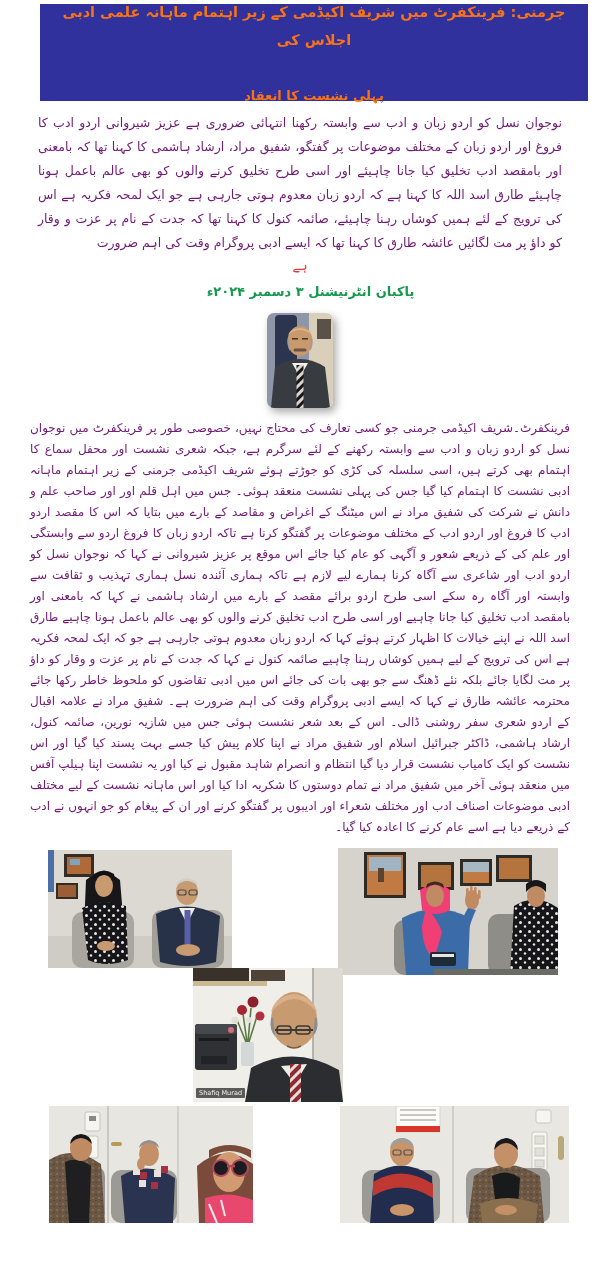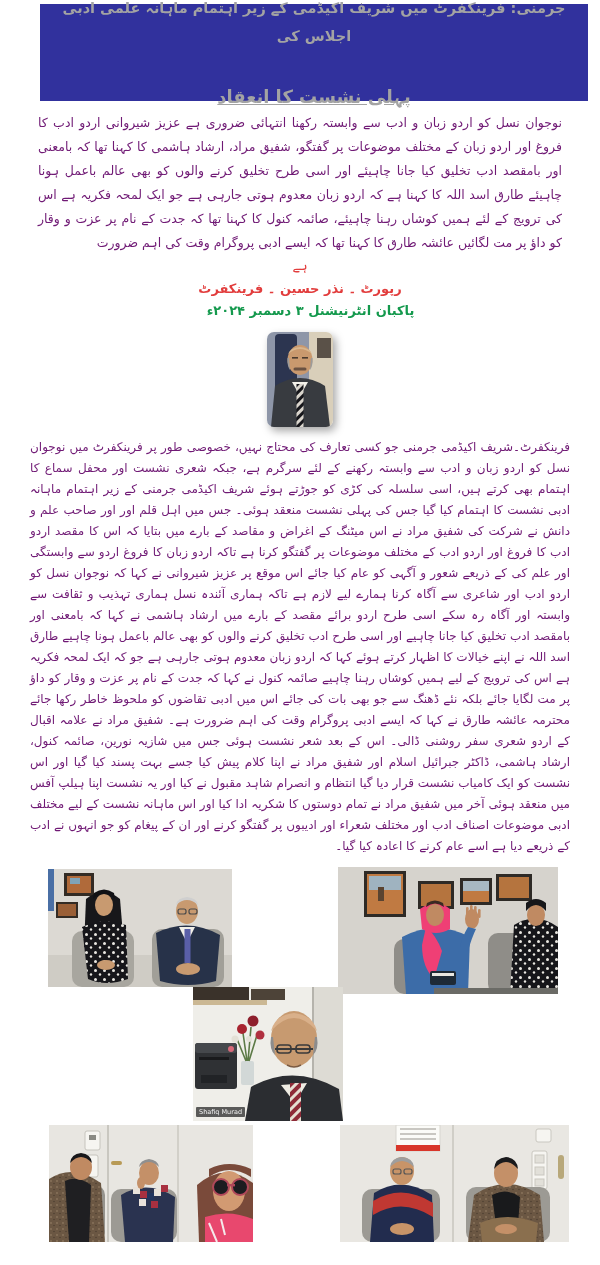--- a/index.html
+++ b/index.html
@@ -10,33 +10,33 @@
     background:#ffffff;
     position:relative;
     font-family:"DejaVu Sans", sans-serif;
     overflow:hidden;
   }
   
   .headline{
     margin:4px 12px 0 40px;
     height:97px;
     background:#31319d;
-    color:#a3a3a3;
+    color:#f97316;
     display:flex;
     flex-direction:column;
     justify-content:center;
     align-items:center;
     direction:rtl;
     text-align:center;
     padding:16px 10px;
     box-sizing:border-box;
     gap:32px;
   }
   .headline .l1{font-size:14.5px;font-weight:bold;line-height:1.9;}
-  .headline .l2{font-size:18px;font-weight:bold;line-height:1.5;text-decoration:underline;}
+  .headline .l2{font-size:13px;font-weight:bold;line-height:1.5;}
   
   .lead{
     margin:10px 38px 0;
     color:#701a75;
     font-size:12.5px;
     line-height:24px;
     text-align:justify;
     direction:rtl;
   }
   .lead-end{
@@ -116,21 +116,20 @@
 <div class="page">
 
   <div class="headline">
     <div class="l1">جرمنی: فرینکفرٹ میں شریف اکیڈمی کے زیر اہتمام ماہانہ علمی ادبی اجلاس کی</div>
     <div class="l2">پہلی نشست کا انعقاد</div>
   </div>
 
   <p class="lead" lang="ur">نوجوان نسل کو اردو زبان و ادب سے وابستہ رکھنا انتہائی ضروری ہے عزیز شیروانی اردو ادب کا فروغ اور اردو زبان کے مختلف موضوعات پر گفتگو، شفیق مراد، ارشاد ہاشمی کا کہنا تھا کہ بامعنی اور بامقصد ادب تخلیق کیا جانا چاہیئے اور اسی طرح تخلیق کرنے والوں کو بھی عالم باعمل ہونا چاہیئے طارق اسد اللہ کا کہنا ہے کہ اردو زبان معدوم ہوتی جارہی ہے جو ایک لمحہ فکریہ ہے اس کی ترویج کے لئے ہمیں کوشاں رہنا چاہیئے، صائمہ کنول کا کہنا تھا کہ جدت کے نام پر عزت و وقار کو داؤ پر مت لگائیں عائشہ طارق کا کہنا تھا کہ ایسے ادبی پروگرام وقت کی اہم ضرورت</p>
   <div class="lead-end">ہے</div>
 
-  <div class="byline">رپورٹ ۔ نذر حسین ۔ فرینکفرٹ</div>
   <div class="dateline">پاکبان انٹرنیشنل ۳ دسمبر ۲۰۲۴ء</div>
 
   <svg width="0" height="0" style="position:absolute" aria-hidden="true">
     <defs>
       <pattern id="tieBW" width="6" height="6" patternTransform="rotate(45)" patternUnits="userSpaceOnUse">
         <rect width="6" height="6" fill="#15151a"></rect>
           <rect width="3" height="6" fill="#d8d4cc"></rect>
       </pattern>
       <pattern id="tieRW" width="7" height="7" patternTransform="rotate(45)" patternUnits="userSpaceOnUse">
         <rect width="7" height="7" fill="#8e2a38"></rect>

